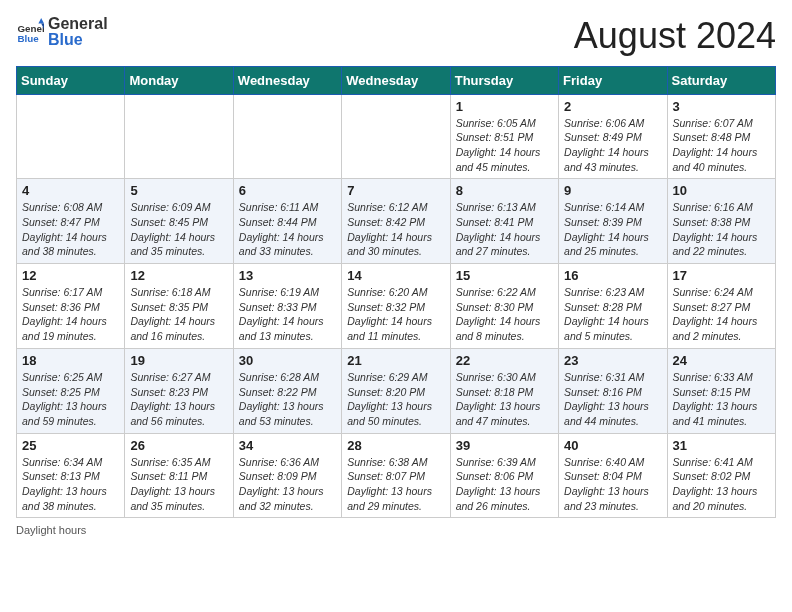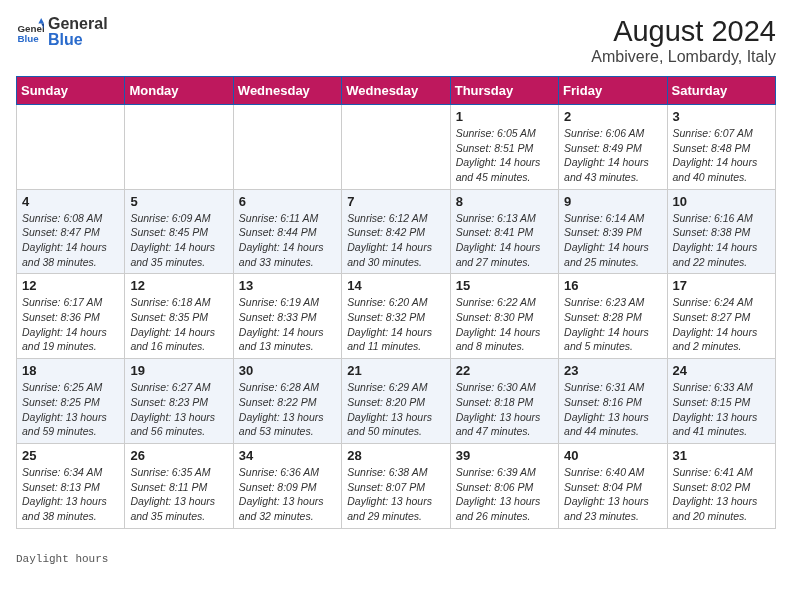--- a/index.html
+++ b/index.html
@@ -22,36 +22,36 @@
       gap: 4px;
     }
     .logo-icon {
       width: 28px;
       height: 28px;
     }
     .title-area {
       text-align: right;
     }
     .main-title {
-      font-size: 29px;
+      font-size: 36px;
       font-weight: normal;
       color: #222;
       line-height: 1.1;
     }
     .subtitle {
       font-size: 16px;
       color: #444;
     }
     .calendar-table {
       width: 100%;
       border-collapse: collapse;
       font-size: 11px;
     }
     .calendar-table thead tr th {
-      background-color: #be185d;
+      background-color: #0f766e;
       color: #fff;
       padding: 6px 4px;
       text-align: left;
       font-size: 13px;
       font-weight: bold;
       border: 1px solid #1a5bb0;
     }
     .calendar-table tbody tr td {
       border: 1px solid #ccc;
       vertical-align: top;
@@ -76,45 +76,43 @@
     .day-info {
       font-size: 10.5px;
       color: #333;
       line-height: 1.4;
       font-style: italic;
     }
     .empty-cell {
       background-color: #fff !important;
     }
     .footer-note {
-      margin-top: 24px;
+      margin-top: 6px;
       font-size: 11px;
       color: #555;
-      font-family: Liberation Mono, monospace;
     }
   </style>
 </head>
 <body>
 
 <div class="header-area">
   <div class="logo">
     <svg class="logo-icon" viewBox="0 0 40 40">
       <text x="2" y="20" font-size="14" font-weight="bold" fill="#333">General</text>
       <text x="2" y="34" font-size="14" font-weight="bold" fill="#2a6bcc">Blue</text>
       <polygon points="32,8 40,8 36,0" fill="#2a6bcc"></polygon>
       <polygon points="36,8 40,16 40,8" fill="#1a4a99"></polygon>
     </svg>
     <div>
       <div style="font-size:16px;font-weight:bold;color:#333;line-height:1;">General</div>
       <div style="font-size:16px;font-weight:bold;color:#2a6bcc;line-height:1;">Blue</div>
     </div>
   </div>
   <div class="title-area">
     <div class="main-title">August 2024</div>
-    <div class="subtitle">Ambivere, Lombardy, Italy</div>
   </div>
 </div>
 
 <table class="calendar-table">
   <thead>
     <tr>
     <th>Sunday</th>
         <th>Monday</th>
         <th>Wednesday</th>
         <th>Wednesday</th>

